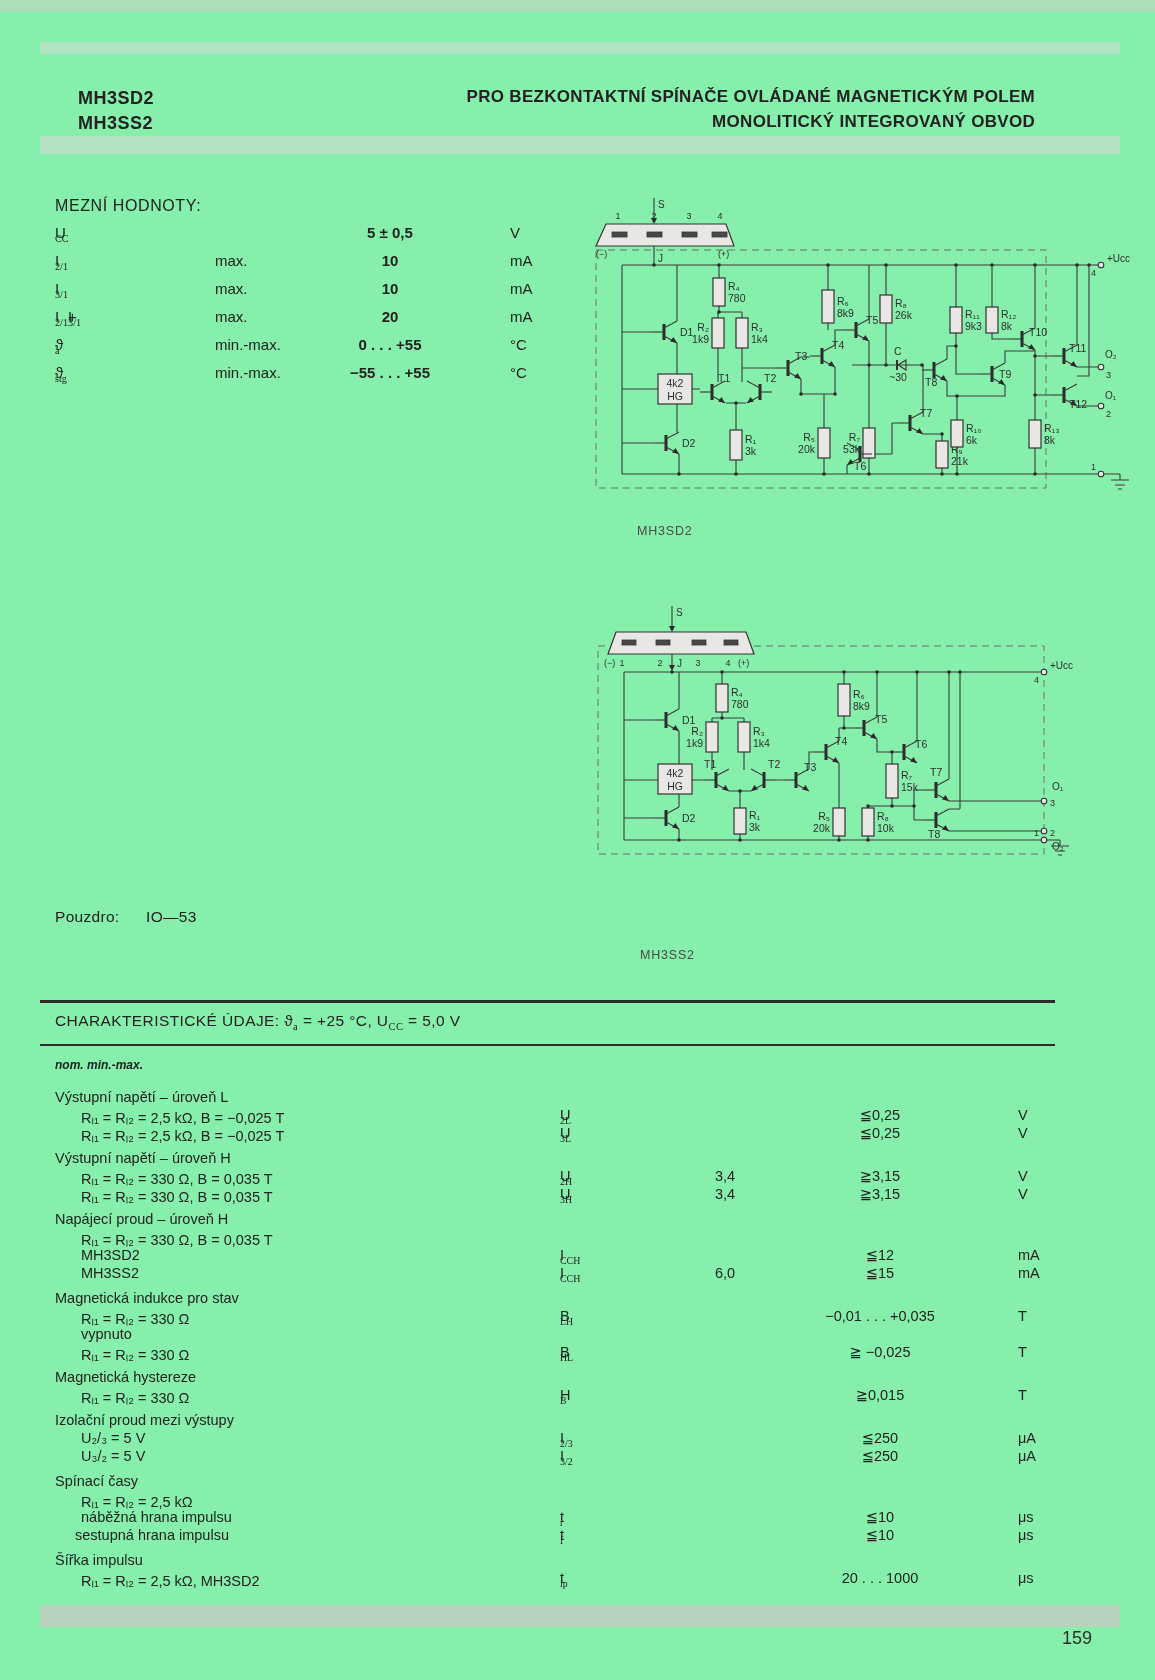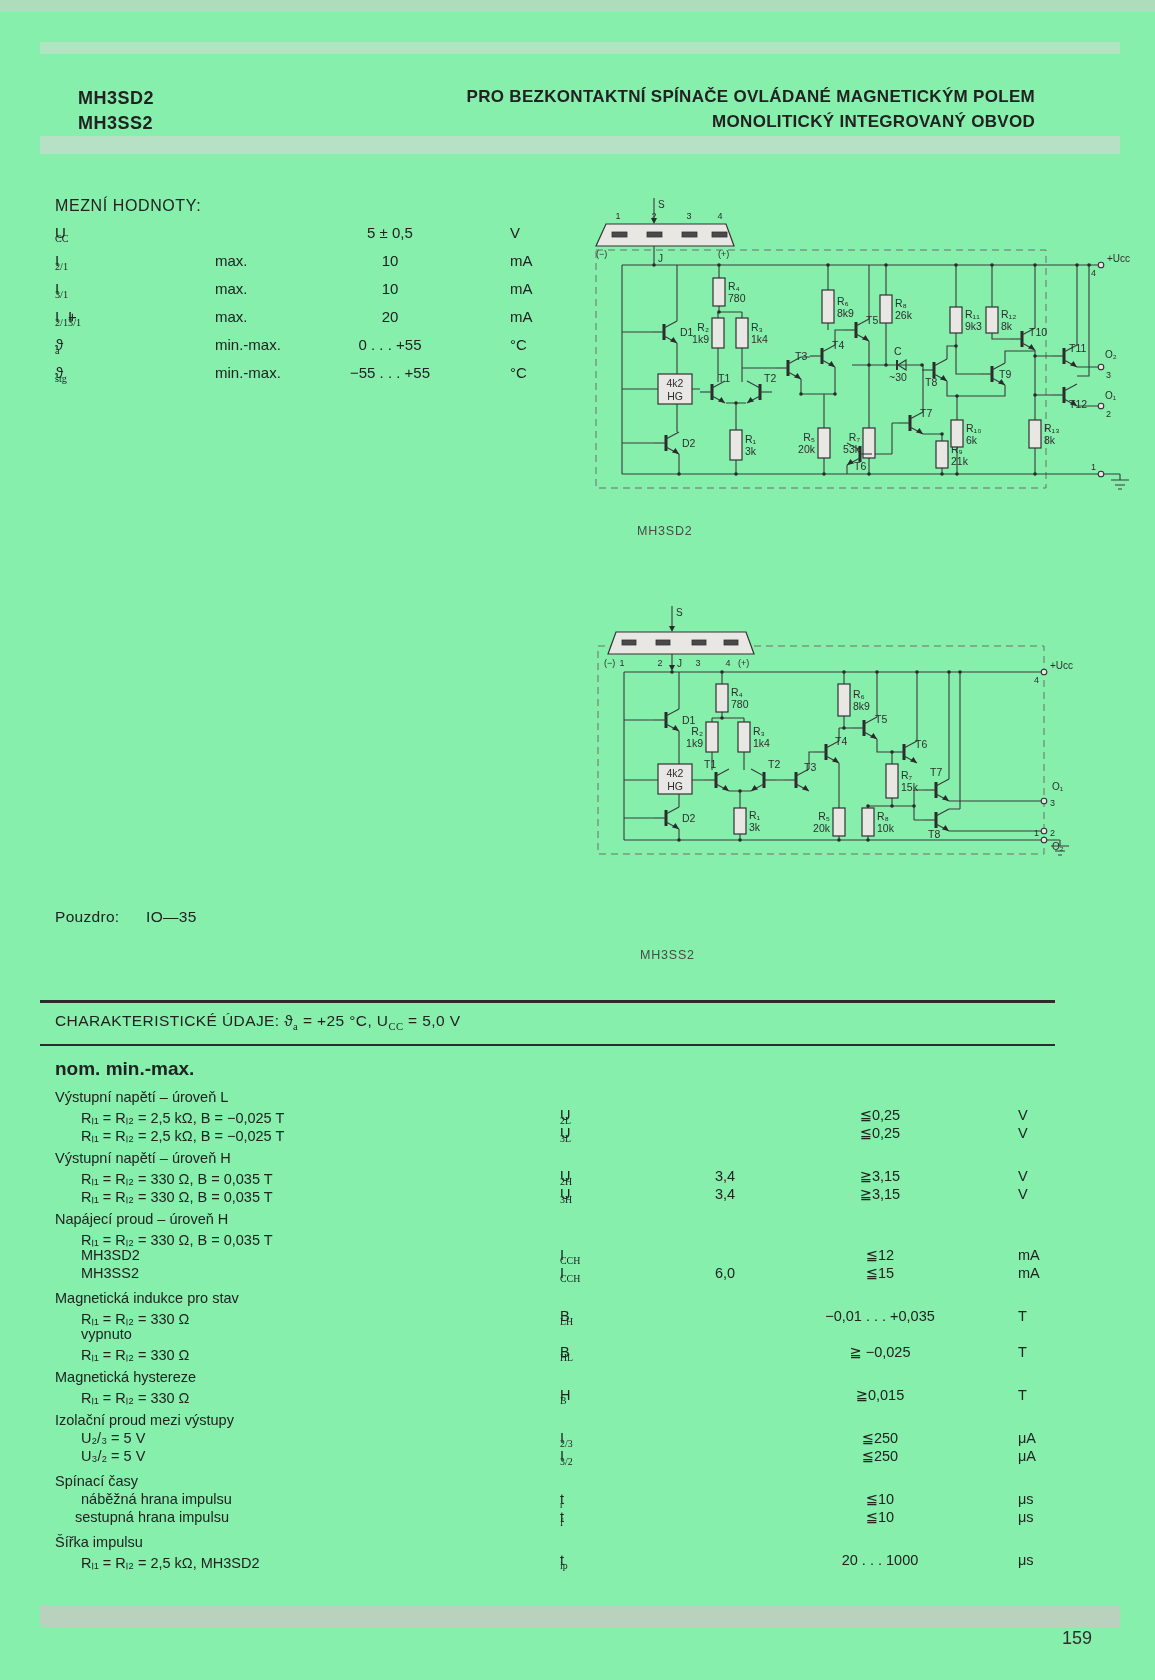--- a/index.html
+++ b/index.html
@@ -10,27 +10,27 @@
   
   #hdr-left{left:78px;top:86px;font-size:18px;font-weight:bold;line-height:25px;letter-spacing:.5px;}
   #hdr-right{left:300px;top:84px;width:735px;text-align:right;font-size:17px;font-weight:bold;line-height:25px;letter-spacing:.3px;}
   
   #limits-head{left:55px;top:197px;font-size:16px;letter-spacing:.6px;}
   #limits{left:55px;top:224px;width:560px;font-size:15px;}
   .lrow{position:relative;height:28px;}
   .lrow span{position:absolute;top:0;}
   .l-sym{left:0;}
   .l-cond{left:160px;}
-  .l-val{left:260px;width:150px;text-align:center;}
+  .l-val{left:260px;width:150px;text-align:center;font-weight:bold;}
   .l-unit{left:455px;}
   sub{font-size:68%;font-family:Liberation Serif, serif;}
   
   .rule{position:absolute;background:#2c2c2c;}
   #char-title{left:55px;top:1012px;font-size:15.5px;letter-spacing:.4px;}
-  #char-cols{left:55px;top:1058px;width:1000px;position:absolute;font-size:19px;font-weight:bold;height:18px;}
+  #char-cols{left:55px;top:1058px;width:1000px;position:absolute;font-size:12px;font-weight:bold;height:18px;font-style:italic;}
   #char-rows{left:55px;top:1082px;width:1010px;position:absolute;font-size:14.5px;}
   .crow{position:relative;height:18px;}
   .crow.gap{margin-top:7px;}
   .crow span{position:absolute;top:0;white-space:nowrap;}
   .c-label{left:0;}
   .c-sym{left:505px;}
   .c-nom{left:630px;width:80px;text-align:center;}
   .c-mm{left:745px;width:160px;text-align:center;}
   .c-unit{left:963px;}
   
@@ -620,21 +620,21 @@
         <circle cx="148" cy="272" r="1.8" class="dot"></circle>
         <circle cx="247" cy="272" r="1.8" class="dot"></circle>
         <circle cx="276" cy="272" r="1.8" class="dot"></circle>
         <circle cx="87" cy="272" r="1.8" class="dot"></circle>
       </g>
   </svg>
   <div class="caption" style="left:640px;top:948px;">MH3SS2</div>
 
   <div class="abs" id="pouzdro">
     <span>Pouzdro:</span>
-    <span style="margin-left:22px;">IO—35</span>
+    <span style="margin-left:22px;">IO—53</span>
   </div>
 
   <div class="rule" style="left:40px;top:1000px;width:1015px;height:3px;"></div>
   <div class="abs" id="char-title">
     <span>CHARAKTERISTICKÉ ÚDAJE:  ϑ</span><sub>a</sub><span> = +25 °C, U</span><sub>CC</sub><span> = 5,0 V</span>
   </div>
   <div class="rule" style="left:40px;top:1044px;width:1015px;height:2px;"></div>
   <div id="char-cols">
     <span class="c-nom">nom.</span>
     <span class="c-mm">min.-max.</span>
@@ -730,20 +730,23 @@
       <div class="crow">
         <span class="c-label" style="left: 26px;">U₃/₂ = 5 V</span>
         <span class="c-sym"><span>I</span><sub>3/2</sub></span>
         <span class="c-mm">≦250</span>
         <span class="c-unit">μA</span>
       </div>
       <div class="crow gap">
         <span class="c-label" style="left: 0px;">Spínací časy</span>
       </div>
       <div class="crow">
+        <span class="c-label" style="left: 26px;">Rₗ₁ = Rₗ₂ = 2,5 kΩ</span>
+      </div>
+      <div class="crow">
         <span class="c-label" style="left: 26px;">náběžná hrana impulsu</span>
         <span class="c-sym"><span>t</span><sub>r</sub></span>
         <span class="c-mm">≦10</span>
         <span class="c-unit">μs</span>
       </div>
       <div class="crow">
         <span class="c-label" style="left: 20px;">sestupná hrana impulsu</span>
         <span class="c-sym"><span>t</span><sub>f</sub></span>
         <span class="c-mm">≦10</span>
         <span class="c-unit">μs</span>

